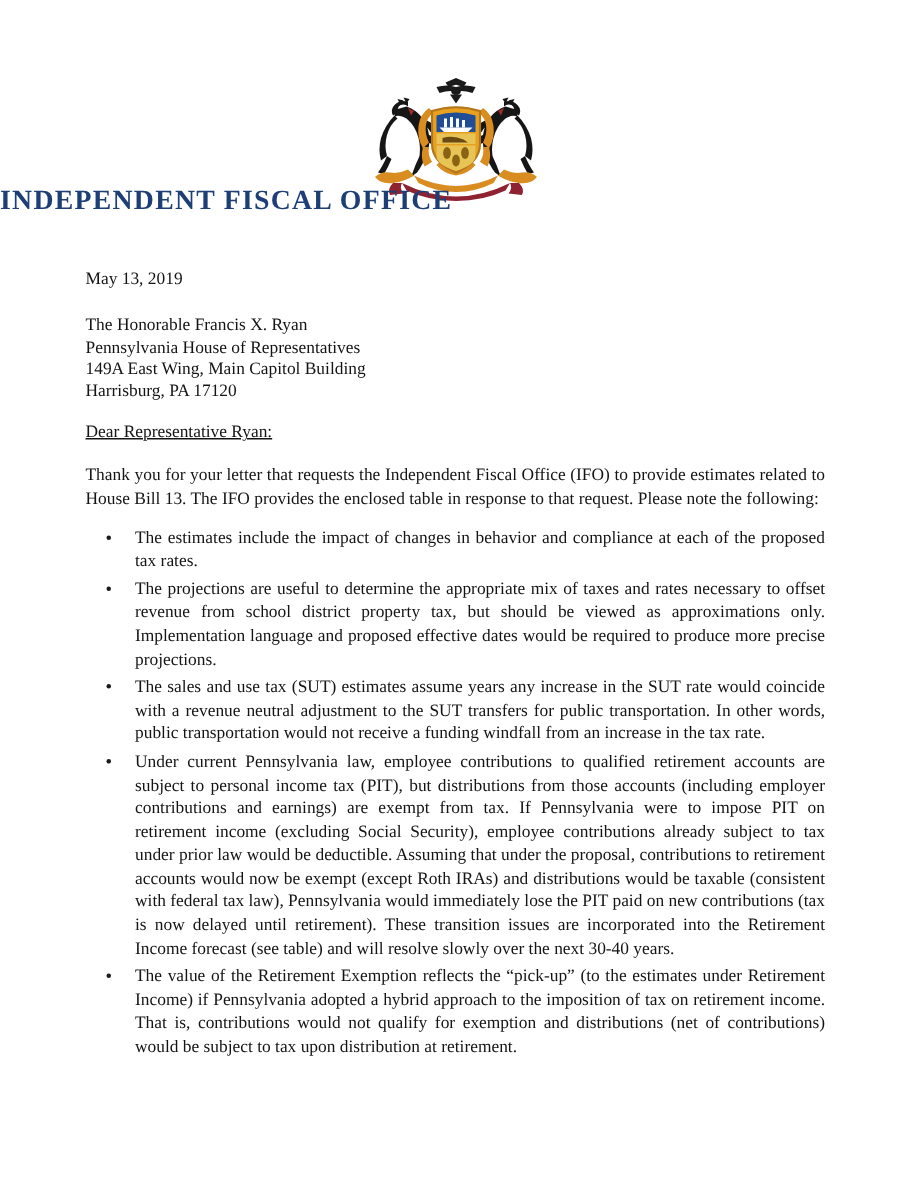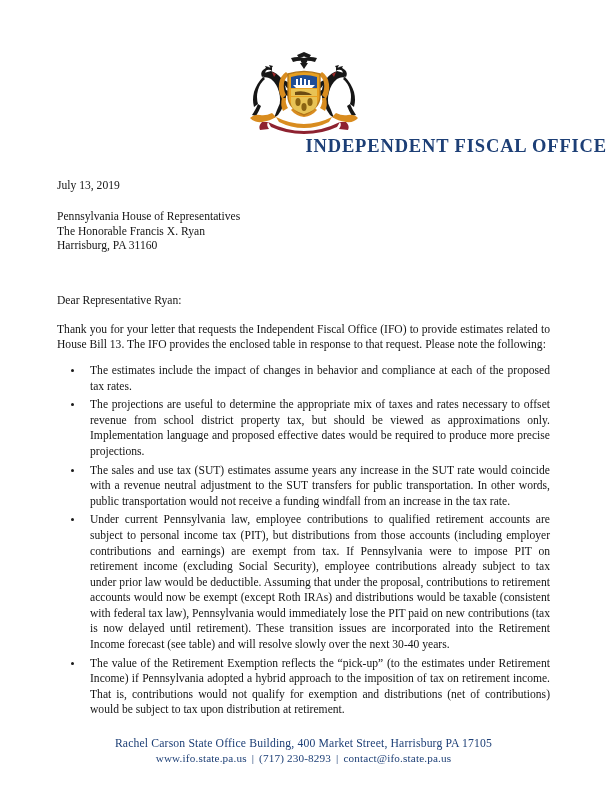--- a/index.html
+++ b/index.html
@@ -33,24 +33,24 @@
     height: 82px;
     text-align: center;
   }
   .crest {
     display: inline-block;
     width: 136px;
     height: 82px;
   }
   .org-title {
     position: absolute;
-    top: 136px;
-    left: 0;
-    width: 607px;
-    text-align: right;
+    top: 124px;
+    left: 0;
+    width: 607px;
+    text-align: left;
     font-family: "Liberation Serif", "DejaVu Serif", serif;
     font-weight: bold;
     font-size: 18.5px;
     letter-spacing: 0.85px;
     color: #1d3f76;
     white-space: nowrap;
   }
 
   
   .body-block {
@@ -64,23 +64,24 @@
     line-height: 15px;
   }
   .recipient {
     margin-top: 17px;
     font-size: 11.6px;
     line-height: 14.6px;
   }
   .recipient div { white-space: nowrap; }
 
   .salutation {
-    margin-top: 39px;
-    font-size: 11.6px;
-    line-height: 15px;
+    margin-top: 12px;
+    font-size: 11.6px;
+    line-height: 15px;
+    text-decoration: underline;
   }
   .intro {
     margin-top: 14px;
     font-size: 11.6px;
     line-height: 15.6px;
     text-align: justify;
   }
 
   ul.notes {
     margin: 10px 0 0 0;
@@ -216,26 +217,27 @@
           <path d="M40 65 Q54 72 68 72 Q82 72 96 65 L93 70 Q81 76 68 76 Q55 76 43 70 Z" fill="#d98c1f"></path>
         </g>
       </svg>
     </div>
 
     <div class="org-title">INDEPENDENT FISCAL OFFICE</div>
   </div>
 
   <div class="body-block">
 
-    <div class="date-line">July 13, 2019</div>
+    <div class="date-line">May 13, 2019</div>
 
     <div class="recipient">
+      <div>The Honorable Francis X. Ryan</div>
       <div>Pennsylvania House of Representatives</div>
-      <div>The Honorable Francis X. Ryan</div>
-      <div>Harrisburg, PA 31160</div>
+      <div>149A East Wing, Main Capitol Building</div>
+      <div>Harrisburg, PA 17120</div>
     </div>
 
     <div class="salutation">Dear Representative Ryan:</div>
 
     <div class="intro">Thank you for your letter that requests the Independent Fiscal Office (IFO) to provide estimates related to House Bill 13. The IFO provides the enclosed table in response to that request. Please note the following:</div>
 
     <ul class="notes">
       <li>
         <span class="bullet-dot"></span>
         <span>The estimates include the impact of changes in behavior and compliance at each of the proposed tax rates.</span>
@@ -252,20 +254,14 @@
         <span class="bullet-dot"></span>
         <span>Under current Pennsylvania law, employee contributions to qualified retirement accounts are subject to personal income tax (PIT), but distributions from those accounts (including employer contributions and earnings) are exempt from tax. If Pennsylvania were to impose PIT on retirement income (excluding Social Security), employee contributions already subject to tax under prior law would be deductible. Assuming that under the proposal, contributions to retirement accounts would now be exempt (except Roth IRAs) and distributions would be taxable (consistent with federal tax law), Pennsylvania would immediately lose the PIT paid on new contributions (tax is now delayed until retirement). These transition issues are incorporated into the Retirement Income forecast (see table) and will resolve slowly over the next 30-40 years.</span>
       </li>
       <li>
         <span class="bullet-dot"></span>
         <span>The value of the Retirement Exemption reflects the “pick-up” (to the estimates under Retirement Income) if Pennsylvania adopted a hybrid approach to the imposition of tax on retirement income. That is, contributions would not qualify for exemption and distributions (net of contributions) would be subject to tax upon distribution at retirement.</span>
       </li>
     </ul>
   </div>
 
-  <div class="footer">
-    <div class="footer-line1">Rachel Carson State Office Building, 400 Market Street, Harrisburg PA 17105</div>
-    <div class="footer-line2">
-      <span>www.ifo.state.pa.us</span><span class="sep">|</span><span>(717) 230-8293</span><span class="sep">|</span><span>contact@ifo.state.pa.us</span>
-    </div>
-  </div>
 
 </div>
 
 </body></html>

